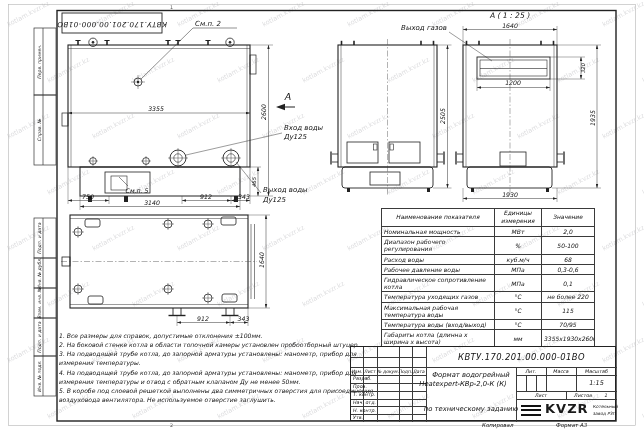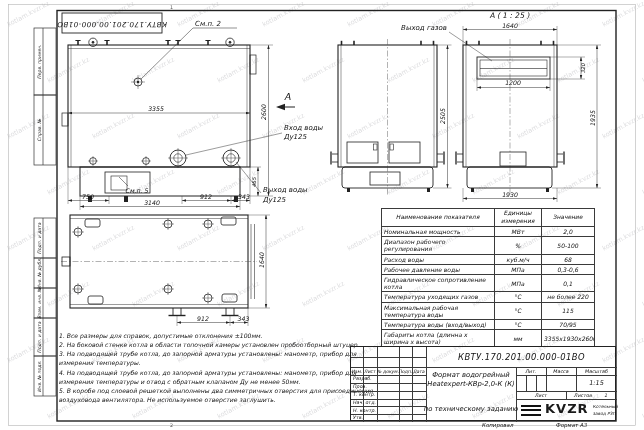--- a/index.html
+++ b/index.html
@@ -543,21 +543,21 @@
     <span class="c f45" style="left:37px;top:24px">№ докум.</span>
     <span class="c f45" style="left:54.5px;top:24px">Подп.</span>
     <span class="c f45" style="left:68px;top:24px">Дата</span>
     <span class="l f48" style="left:2px;top:29.2px">Разраб.</span>
     <span class="l f48" style="left:2px;top:37px">Пров.</span>
     <span class="l f48" style="left:2px;top:44.9px">Т. контр.</span>
     <span class="l f48" style="left:2px;top:52.7px">Нач. отд.</span>
     <span class="l f48" style="left:2px;top:60.5px">Н. контр.</span>
     <span class="l f48" style="left:2px;top:68.4px">Утв.</span>
     <span class="c f68" style="left:120px;top:27.5px">Формат водогрейный</span>
-    <span class="c f68" style="left:120px;top:37px">Heatexpert-КВр-2,0-К (К)</span>
+    <span class="c f68" style="left:112px;top:37px">Heatexpert-КВр-2,0-К (К)</span>
     <span class="c f68" style="left:120px;top:62px">по техническому заданию</span>
     <span class="c f48" style="left:180px;top:24px">Лит.</span>
     <span class="c f48" style="left:210px;top:24px">Масса</span>
     <span class="c f48" style="left:245.5px;top:24px">Масштаб</span>
     <span class="c f65" style="left:245.5px;top:36px">1:15</span>
     <span class="c f48" style="left:190px;top:48px">Лист</span>
     <span class="c f48" style="left:232px;top:48px">Листов</span>
     <span class="c f48" style="left:255px;top:48px">1</span>
 
     <div style="position:absolute;left:165px;top:52px;width:101px;height:23px">

